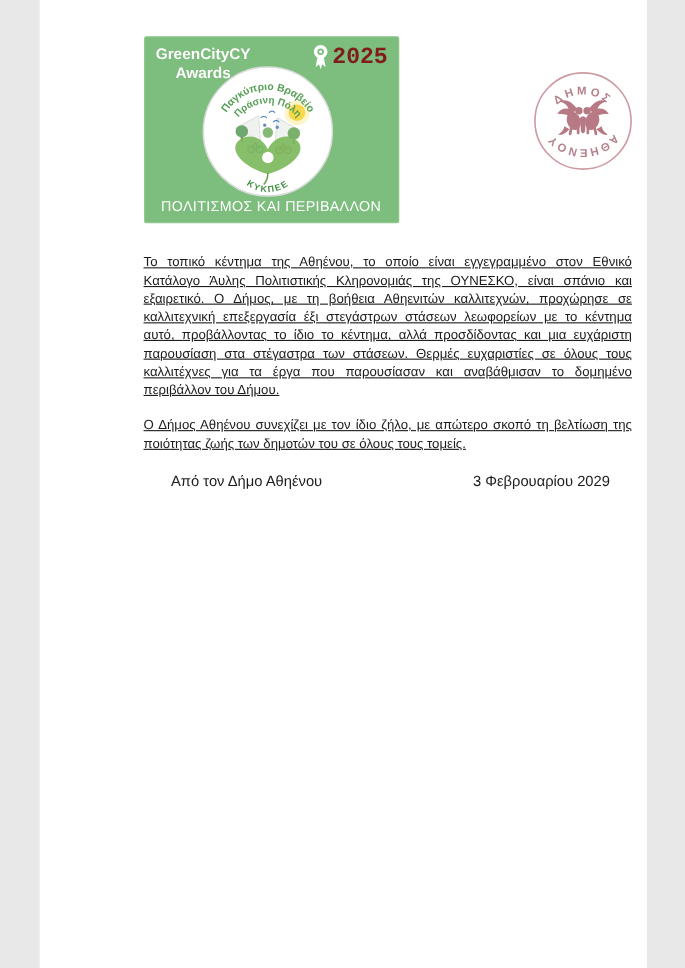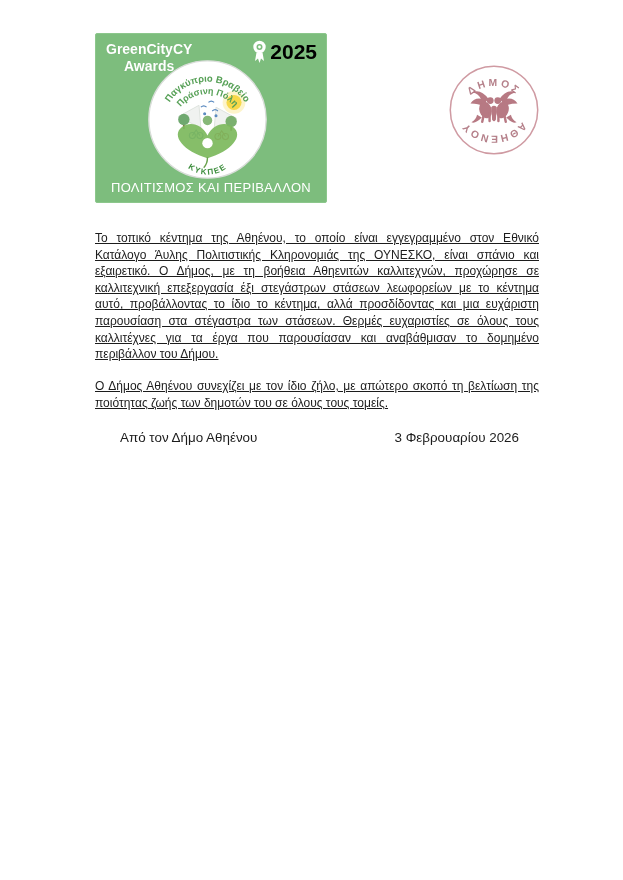--- a/index.html
+++ b/index.html
@@ -1,19 +1,19 @@
 <!DOCTYPE html>
 <html><head>
 <meta charset="utf-8">
 <style>
   * { margin:0; padding:0; box-sizing:border-box; }
   html,body { background:#e8e8e8; }
   .page {
     position:relative;
-    width:623px; height:880px;
+    width:552px; height:880px;
     background:#ffffff;
     font-family:"Liberation Sans", sans-serif;
     overflow:hidden;
     margin:0 auto;
   }
 
   
   .award-badge {
     position:absolute; left:95px; top:33px;
     width:232px; height:170px;
@@ -23,21 +23,21 @@
   }
   .badge-title {
     position:absolute; left:10px; top:7px;
     color:#ffffff; font-weight:bold; font-size:14px; line-height:17px;
     text-shadow:0 0 1px rgba(0,0,0,0.08);
   }
   .badge-title .l2 { display:block; text-align:center; }
   .badge-year-wrap {
     position:absolute; right:9px; top:6px;
     display:flex; align-items:center; gap:3px;
-    color:#000000; font-weight:bold; font-size:21px;
+    color:#7f1d1d; font-weight:bold; font-size:21px;font-family:Liberation Mono, monospace;
   }
   .medal-icon { width:15px; height:24px; }
   .badge-emblem {
     position:absolute; left:50px; top:24px;
     width:123px; height:123px;
   }
   .badge-category {
     position:absolute; left:0; right:0; bottom:7px;
     text-align:center; color:#ffffff; font-weight:normal;
     font-size:13px; letter-spacing:0.3px;
@@ -174,16 +174,16 @@
       </g>
       <path d="M47 47 Q50 44 53 47 L52 60 Q50 64 48 60 Z"></path>
     </g>
   </svg>
 
   <p class="doc-text para1">Το τοπικό κέντημα της Αθηένου, το οποίο είναι εγγεγραμμένο στον Εθνικό Κατάλογο Άυλης Πολιτιστικής Κληρονομιάς της ΟΥΝΕΣΚΟ, είναι σπάνιο και εξαιρετικό. Ο Δήμος, με τη βοήθεια Αθηενιτών καλλιτεχνών, προχώρησε σε καλλιτεχνική επεξεργασία έξι στεγάστρων στάσεων λεωφορείων με το κέντημα αυτό, προβάλλοντας το ίδιο το κέντημα, αλλά προσδίδοντας και μια ευχάριστη παρουσίαση στα στέγαστρα των στάσεων. Θερμές ευχαριστίες σε όλους τους καλλιτέχνες για τα έργα που παρουσίασαν και αναβάθμισαν το δομημένο περιβάλλον του Δήμου.</p>
   <p class="doc-text para2">Ο Δήμος Αθηένου συνεχίζει με τον ίδιο ζήλο, με απώτερο σκοπό τη βελτίωση της ποιότητας ζωής των δημοτών του σε όλους τους τομείς.</p>
 
   <div class="signature-row">
     <span>Από τον Δήμο Αθηένου</span>
-    <span>3 Φεβρουαρίου 2026</span>
+    <span>3 Φεβρουαρίου 2029</span>
   </div>
 
 </div>
 
 </body></html>

